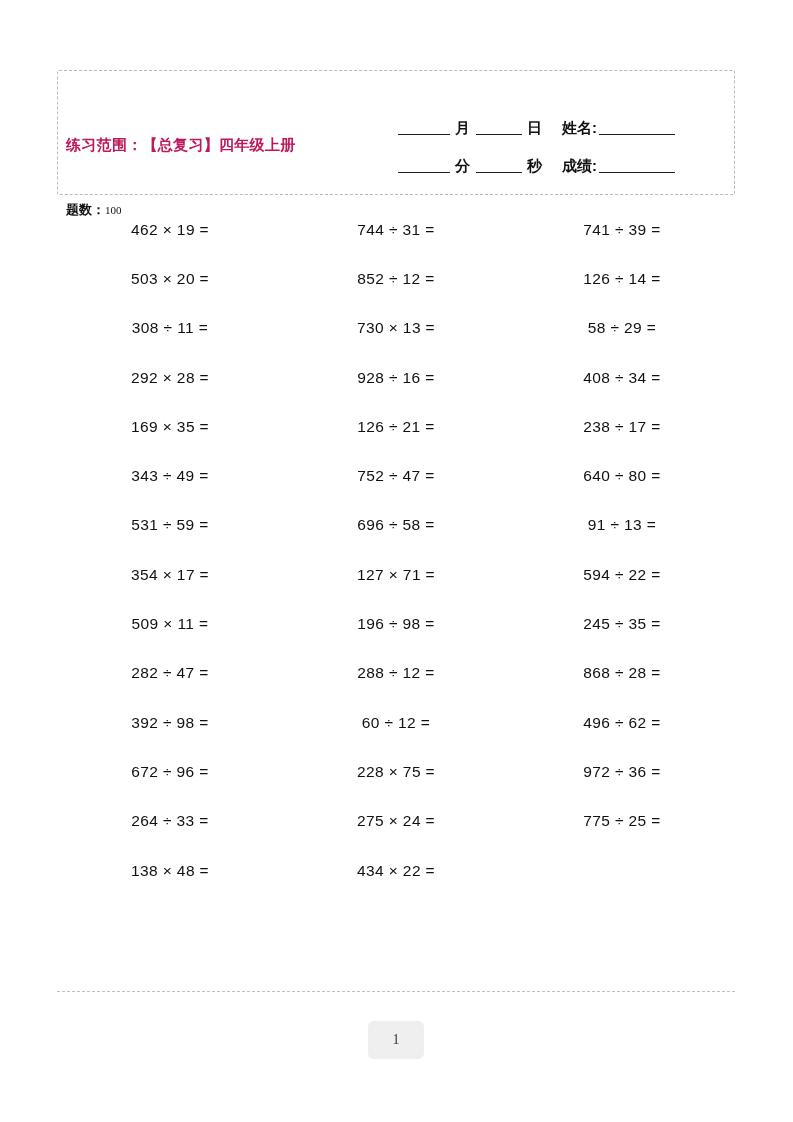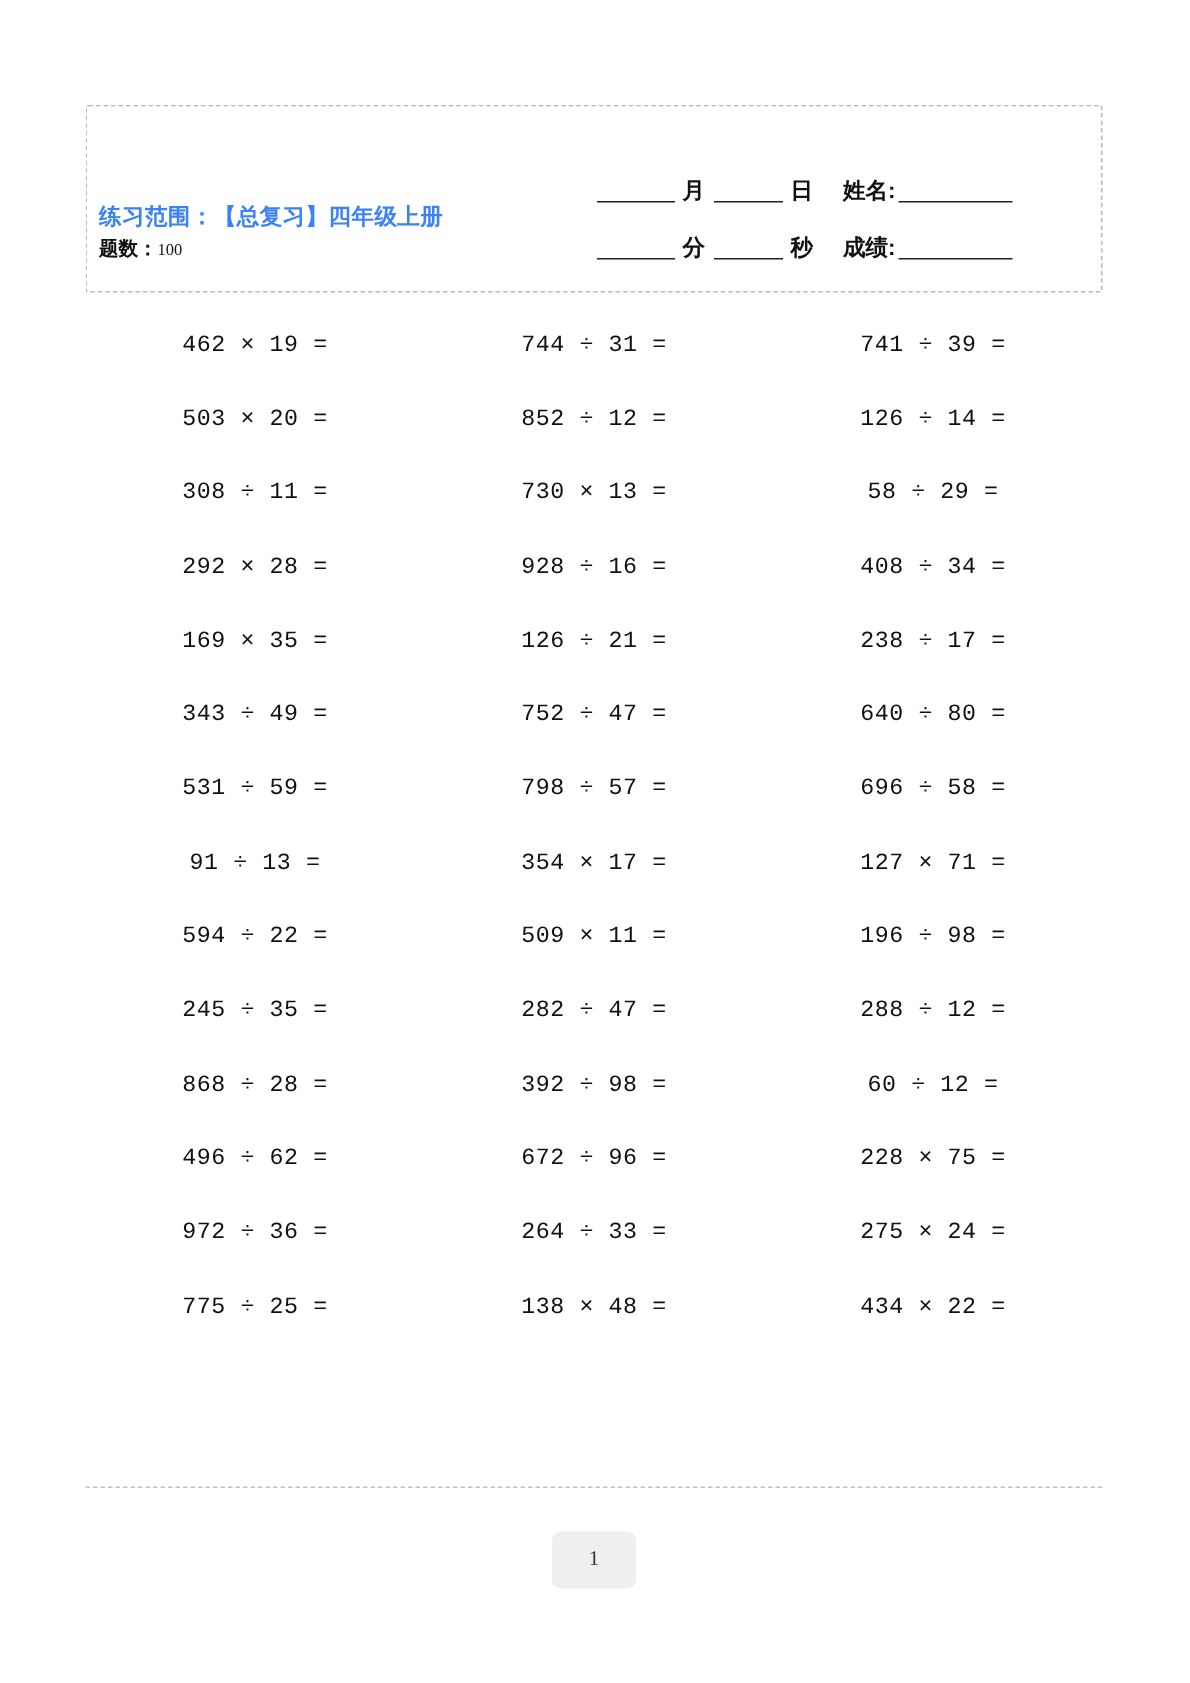--- a/index.html
+++ b/index.html
@@ -37,27 +37,28 @@
     position: absolute;
     left: 8px;
     top: 62px;
     width: 300px;
     font-family: "Liberation Sans", sans-serif;
     line-height: 1.55;
   }
   .range-line1 {
     font-size: 15px;
     font-weight: bold;
-    color: #3b82f6;
+    color: #be185d;
     letter-spacing: 0.3px;
   }
   .range-line2 {
     font-size: 13px;
     font-weight: bold;
     color: #111;
+    margin-top: 44px;
   }
   .range-line2 .count {
     font-weight: normal;
     font-size: 11px;
     font-family: "Liberation Serif", serif;
   }
 
   .meta-rows {
     position: absolute;
     left: 340px;
@@ -98,21 +99,21 @@
     width: 678px;
     display: grid;
     grid-template-columns: repeat(3, 1fr);
     row-gap: 0;
   }
   .cell {
     height: 49.3px;
     display: flex;
     align-items: center;
     justify-content: center;
-    font-family: Liberation Mono, monospace;
+    font-family: Liberation Sans, sans-serif;
     font-size: 15.5px;
     color: #111;
     white-space: nowrap;
     letter-spacing: 0.4px;
   }
   .col-0 { justify-content: center; }
   .col-1 { justify-content: center; }
   .col-2 { justify-content: center; }
 
   
@@ -193,21 +194,20 @@
     <div class="cell col-0">408 ÷ 34 =</div>
     <div class="cell col-1">169 × 35 =</div>
     <div class="cell col-2">126 ÷ 21 =</div>
 
     <div class="cell col-0">238 ÷ 17 =</div>
     <div class="cell col-1">343 ÷ 49 =</div>
     <div class="cell col-2">752 ÷ 47 =</div>
 
     <div class="cell col-0">640 ÷ 80 =</div>
     <div class="cell col-1">531 ÷ 59 =</div>
-    <div class="cell col-2">798 ÷ 57 =</div>
 
     <div class="cell col-0">696 ÷ 58 =</div>
     <div class="cell col-1">91 ÷ 13 =</div>
     <div class="cell col-2">354 × 17 =</div>
 
     <div class="cell col-0">127 × 71 =</div>
     <div class="cell col-1">594 ÷ 22 =</div>
     <div class="cell col-2">509 × 11 =</div>
 
     <div class="cell col-0">196 ÷ 98 =</div>

